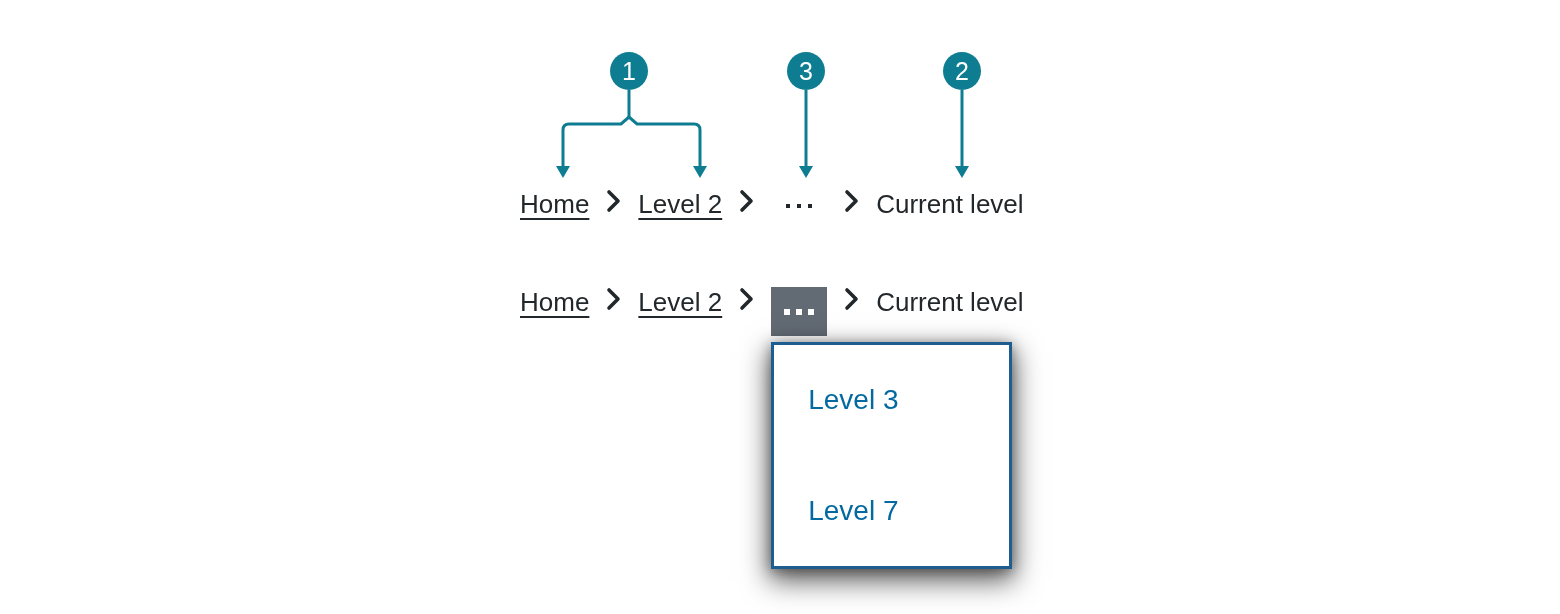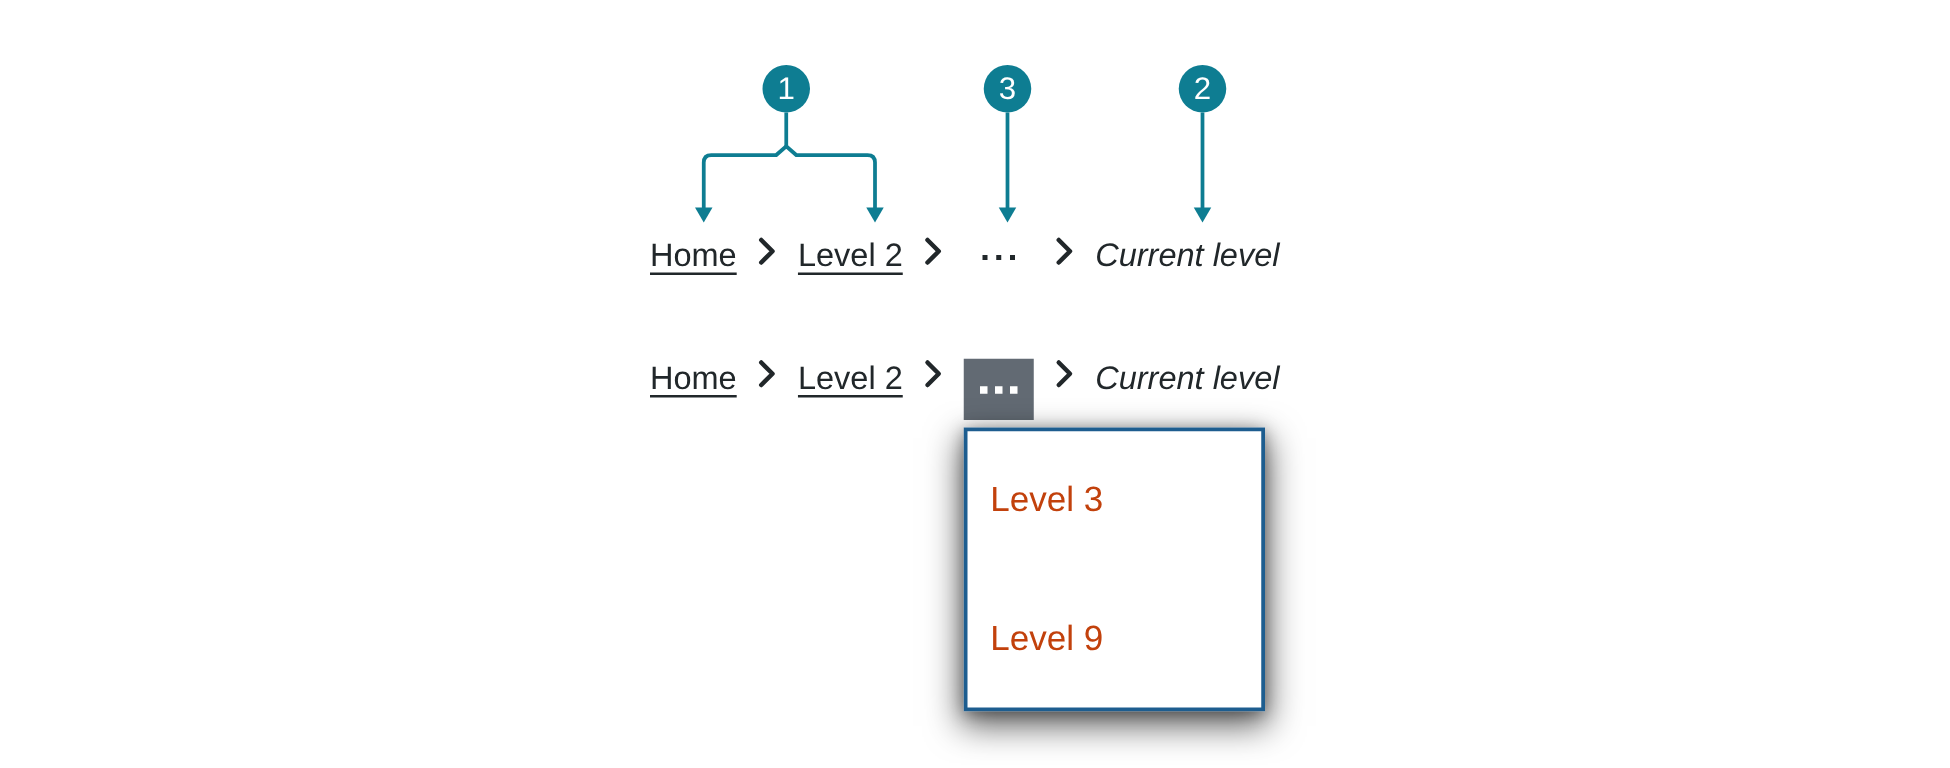--- a/index.html
+++ b/index.html
@@ -43,21 +43,21 @@
   }
   .crumb-row.row1{left:520px;top:189px;height:34px;}
   .crumb-row.row2{left:520px;top:287px;height:49px;}
   .crumb-link{
     color:var(--text-dark);
     text-decoration:underline;
     text-decoration-thickness:2px;
     text-underline-offset:5px;
     cursor:pointer;
   }
-  .crumb-current{color:var(--text-dark);font-style:italic;}
+  .crumb-current{color:var(--text-dark);}
   .chev{display:block;flex:0 0 auto;}
   
   .ellipsis-slot{
     width:56px;height:100%;
     display:flex;align-items:center;justify-content:center;
     column-gap:7px;
     cursor:pointer;
   }
   .ellipsis-slot .dot{
     width:4px;height:4px;background:var(--text-dark);
@@ -81,23 +81,23 @@
     width:241px;height:227px;
     background:#ffffff;
     border:3px solid var(--menu-border);
     box-shadow:0 10px 26px 2px rgba(0,0,0,0.62), 0 2px 12px rgba(0,0,0,0.35);
     display:flex;flex-direction:column;
     z-index:5;
   }
   .menu-item{
     flex:1;
     display:flex;align-items:center;
-    padding-left:18px;
+    padding-left:34px;
     font-size:28px;
-    color:#c2410c;
+    color:#0369a1;
     cursor:pointer;
   }
 </style>
 </head>
 <body>
 
 <div class="stage">
 
   <svg class="arrows" width="1560" height="614" viewBox="0 0 1560 614">
     <g style="stroke:var(--callout-teal);stroke-width:3;fill:none;">
@@ -151,21 +151,21 @@
       <path d="M3,3 L12,12 L3,21" fill="none" stroke="#21272a" stroke-width="3.6" stroke-linecap="round" stroke-linejoin="round"></path>
     </svg>
 
     <span class="overflow-btn">
       <span class="dot"></span>
       <span class="dot"></span>
       <span class="dot"></span>
 
       <div class="menu">
         <div class="menu-item">Level 3</div>
-        <div class="menu-item">Level 9</div>
+        <div class="menu-item">Level 7</div>
       </div>
     </span>
 
     <svg class="chev" width="15" height="24" viewBox="0 0 15 24">
       <path d="M3,3 L12,12 L3,21" fill="none" stroke="#21272a" stroke-width="3.6" stroke-linecap="round" stroke-linejoin="round"></path>
     </svg>
     <span class="crumb-current">Current level</span>
   </nav>
 
 </div>

